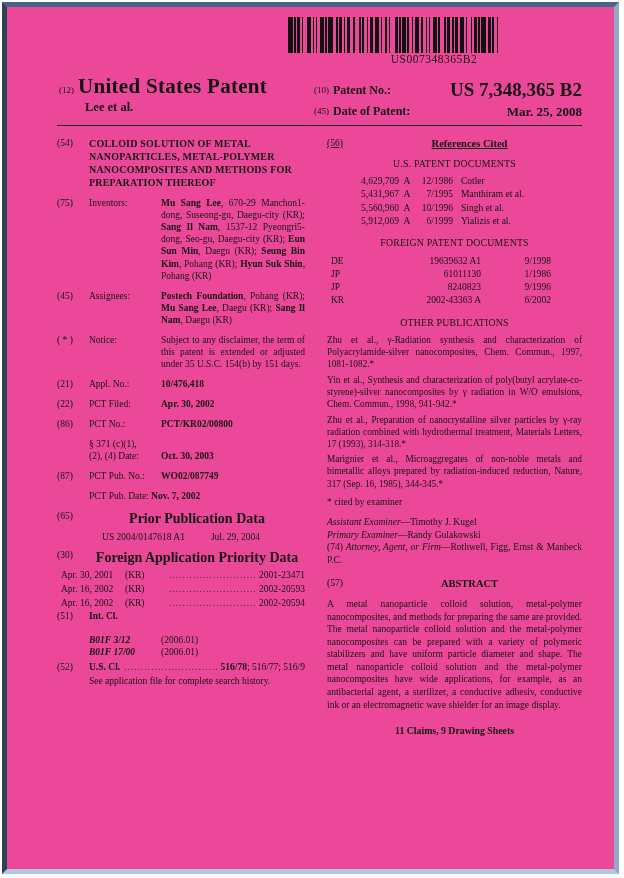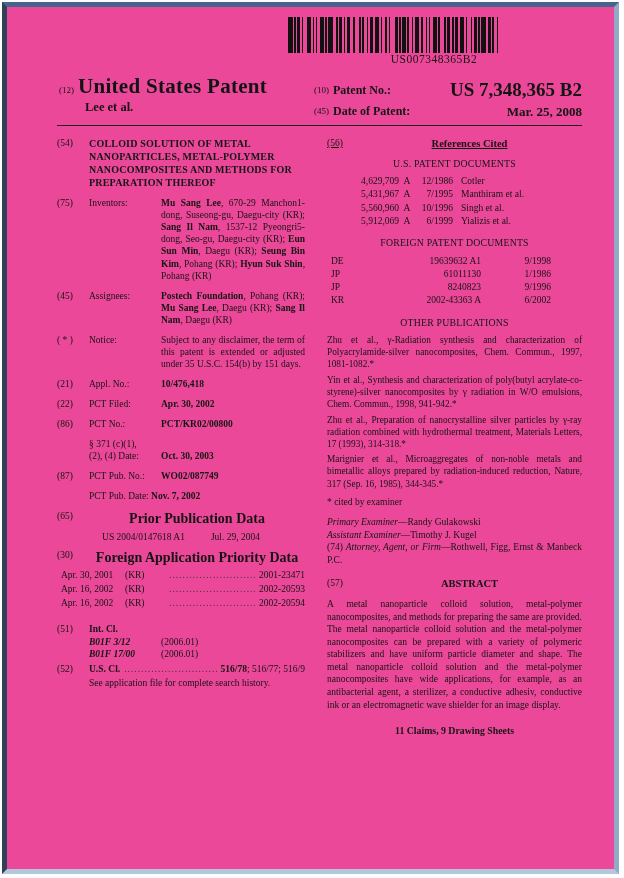--- a/index.html
+++ b/index.html
@@ -288,42 +288,42 @@
           <div class="center-head" style="grid-column:2/4;">Prior Publication Data</div>
         </div>
         <div class="publine">
           <span>US 2004/0147618 A1</span><span class="sp"></span><span>Jul. 29, 2004</span>
         </div>
 
         <div class="row3" style="margin-bottom:2px;">
           <span class="num">(30)</span>
           <div class="center-head" style="grid-column:2/4;">Foreign Application Priority Data</div>
         </div>
-        <div style="margin-bottom:13px;">
+        <div style="margin-bottom:0;">
             <div class="prow">
               <span class="d">Apr. 30, 2001</span>
               <span class="c">(KR)</span>
               <span class="leader"></span>
               <span class="n">2001-23471</span>
             </div>
             <div class="prow">
               <span class="d">Apr. 16, 2002</span>
               <span class="c">(KR)</span>
               <span class="leader"></span>
               <span class="n">2002-20593</span>
             </div>
             <div class="prow">
               <span class="d">Apr. 16, 2002</span>
               <span class="c">(KR)</span>
               <span class="leader"></span>
               <span class="n">2002-20594</span>
             </div>
           </div>
 
-        <div class="row3" style="margin-bottom:1px;">
+        <div class="row3" style="margin-bottom:12px;">
           <span class="num">(51)</span>
           <span class="lbl" style="font-weight:bold;">Int. Cl.</span>
         </div>
         <div class="row3" style="margin-bottom:2px;">
           <span class="num"></span>
           <div style="grid-column:2/4;">
               <div class="irow">
                 <span class="cls">B01F 3/12</span>
                 <span class="yr">(2006.01)</span>
               </div>
@@ -419,24 +419,24 @@
             <p>Zhu et al., γ-Radiation synthesis and characterization of Polyacrylamide-silver nanocomposites, Chem. Commun., 1997, 1081-1082.*</p>
             <p>Yin et al., Synthesis and characterization of poly(butyl acrylate-co-styrene)-silver nanocomposites by γ radiation in W/O emulsions, Chem. Commun., 1998, 941-942.*</p>
             <p>Zhu et al., Preparation of nanocrystalline silver particles by γ-ray radiation combined with hydrothermal treatment, Materials Letters, 17 (1993), 314-318.*</p>
             <p>Marignier et al., Microaggregates of non-noble metals and bimetallic alloys prepared by radiation-induced reduction, Nature, 317 (Sep. 16, 1985), 344-345.*</p>
           </div>
 
         <div class="cited">* cited by examiner</div>
 
         <div class="exam">
           <div>
+            <span class="it">Assistant Examiner</span><span>—</span><span>Timothy J. Kugel</span>
+          </div>
+          <div>
             <span class="it">Primary Examiner</span><span>—</span><span>Randy Gulakowski</span>
-          </div>
-          <div>
-            <span class="it">Assistant Examiner</span><span>—</span><span>Timothy J. Kugel</span>
           </div>
           <div class="just">
             <span class="num">(74)</span>
             <span class="it">Attorney, Agent, or Firm</span><span>—</span><span>Rothwell, Figg, Ernst &amp; Manbeck P.C.</span>
           </div>
         </div>
 
         <div class="abs-headrow">
           <span class="num">(57)</span>
           <div class="center-head" style="font-size:10.5px;">ABSTRACT</div>

